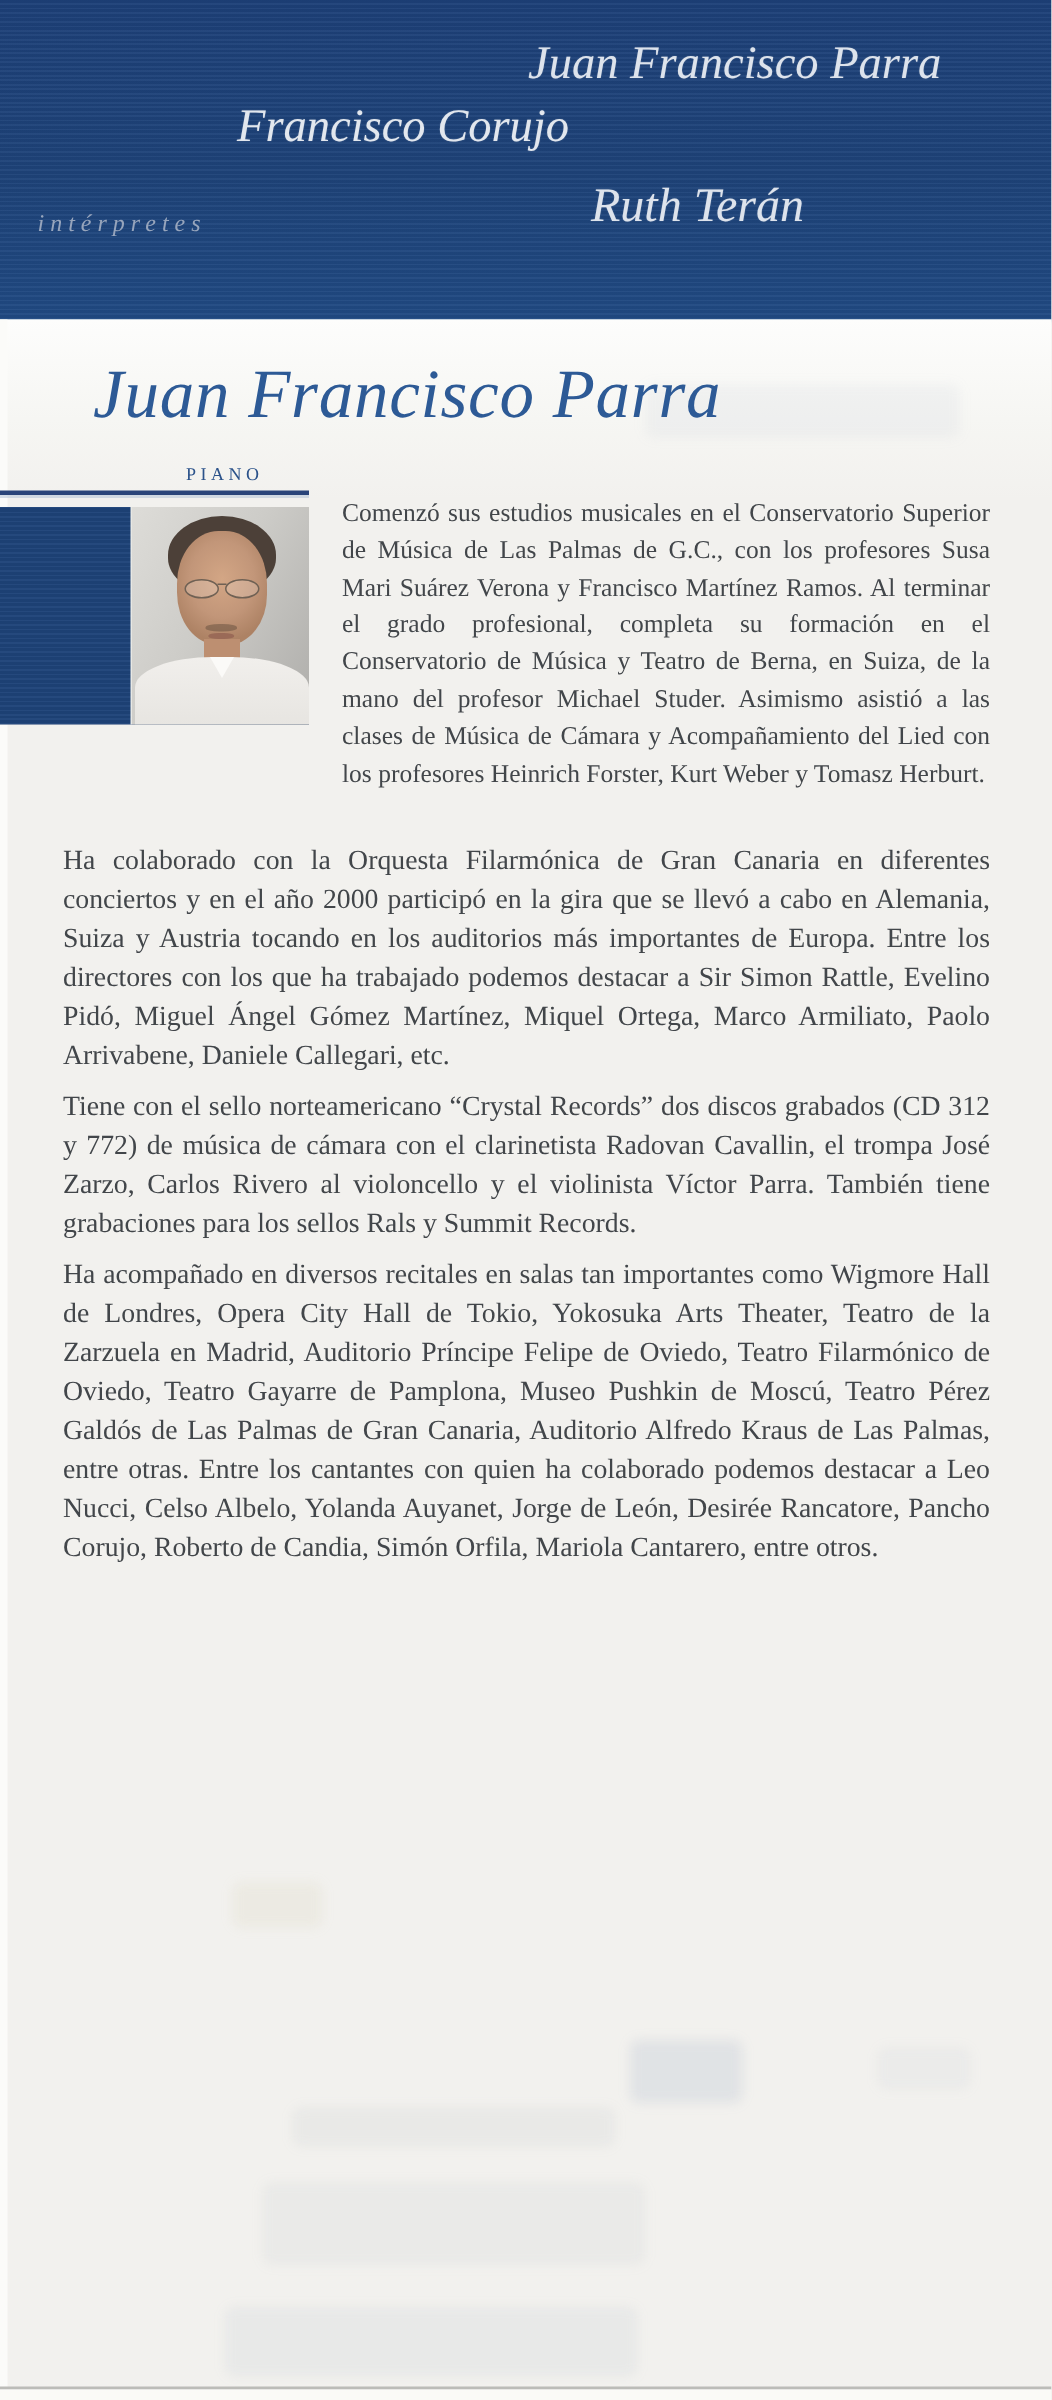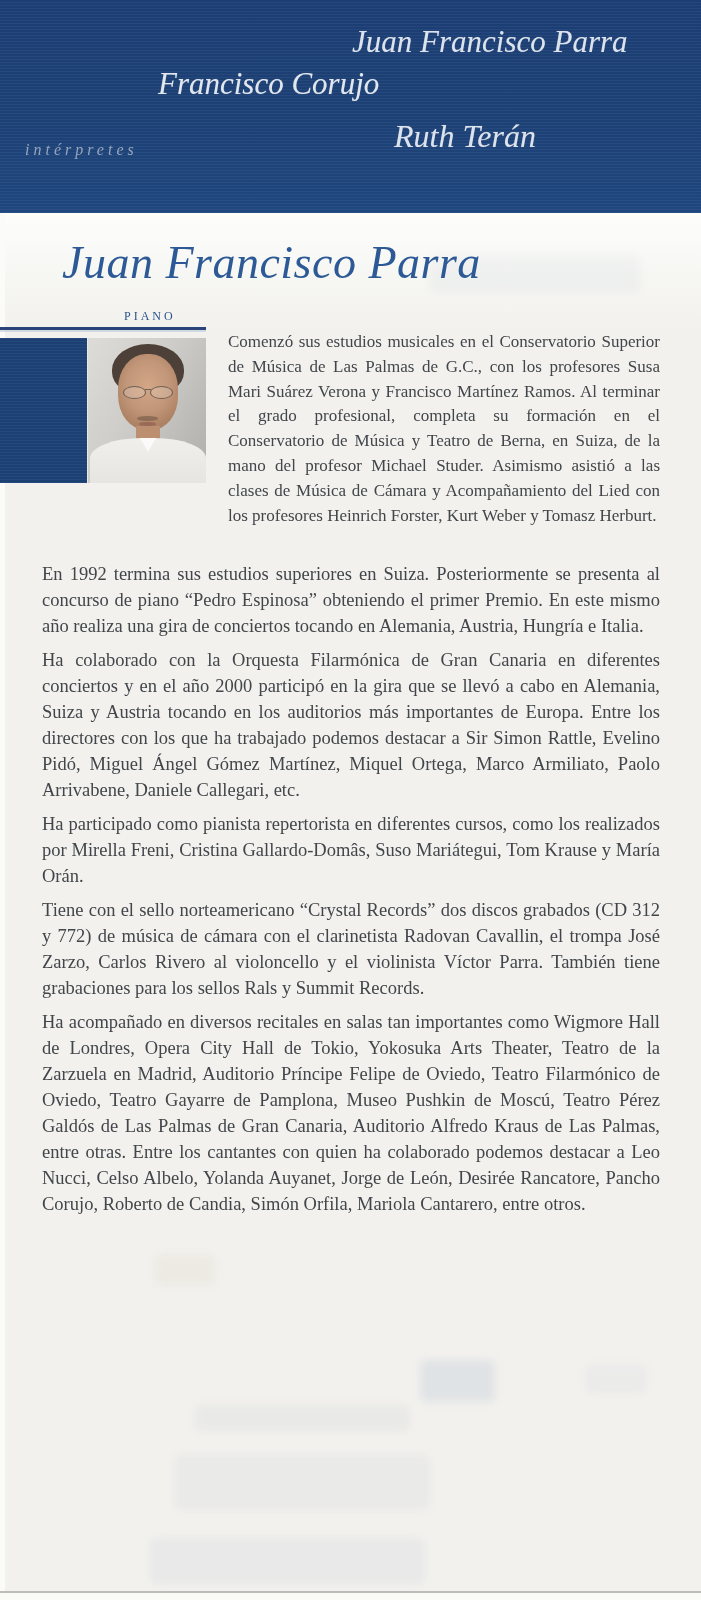--- a/index.html
+++ b/index.html
@@ -106,23 +106,21 @@
     <div class="po-mouth"></div>
     <div class="po-glasses">
       <div class="po-bridge"></div>
     </div>
   </div>
 </div>
 
 <div class="bio-first">Comenzó sus estudios musicales en el Conservatorio Superior de Música de Las Palmas de G.C., con los profesores Susa Mari Suárez Verona y Francisco Martínez Ramos. Al terminar el grado profesional, completa su formación en el Conservatorio de Música y Teatro de Berna, en Suiza, de la mano del profesor Michael Studer. Asimismo asistió a las clases de Música de Cámara y Acompañamiento del Lied con los profesores Heinrich Forster, Kurt Weber y Tomasz Herburt.</div>
 
 <div class="bio-rest">
-  <p>En 1992 termina sus estudios superiores en Suiza. Posteriormente se presenta al concurso de piano “Pedro Espinosa” obteniendo el primer Premio. En este mismo año realiza una gira de conciertos tocando en Alemania, Austria, Hungría e Italia.</p>
   <p>Ha colaborado con la Orquesta Filarmónica de Gran Canaria en diferentes conciertos y en el año 2000 participó en la gira que se llevó a cabo en Alemania, Suiza y Austria tocando en los auditorios más importantes de Europa. Entre los directores con los que ha trabajado podemos destacar a Sir Simon Rattle, Evelino Pidó, Miguel Ángel Gómez Martínez, Miquel Ortega, Marco Armiliato, Paolo Arrivabene, Daniele Callegari, etc.</p>
-  <p>Ha participado como pianista repertorista en diferentes cursos, como los realizados por Mirella Freni, Cristina Gallardo-Domâs, Suso Mariátegui, Tom Krause y María Orán.</p>
   <p>Tiene con el sello norteamericano “Crystal Records” dos discos grabados (CD 312 y 772) de música de cámara con el clarinetista Radovan Cavallin, el trompa José Zarzo, Carlos Rivero al violoncello y el violinista Víctor Parra. También tiene grabaciones para los sellos Rals y Summit Records.</p>
   <p>Ha acompañado en diversos recitales en salas tan importantes como Wigmore Hall de Londres, Opera City Hall de Tokio, Yokosuka Arts Theater, Teatro de la Zarzuela en Madrid, Auditorio Príncipe Felipe de Oviedo, Teatro Filarmónico de Oviedo, Teatro Gayarre de Pamplona, Museo Pushkin de Moscú, Teatro Pérez Galdós de Las Palmas de Gran Canaria, Auditorio Alfredo Kraus de Las Palmas, entre otras. Entre los cantantes con quien ha colaborado podemos destacar a Leo Nucci, Celso Albelo, Yolanda Auyanet, Jorge de León, Desirée Rancatore, Pancho Corujo, Roberto de Candia, Simón Orfila, Mariola Cantarero, entre otros.</p>
 </div>
 
 <div class="ghost g2"></div>
 <div class="ghost g3"></div>
 <div class="ghost g4"></div>
 <div class="ghost g5"></div>
 <div class="ghost g6"></div>
 <div class="ghost g7"></div>

